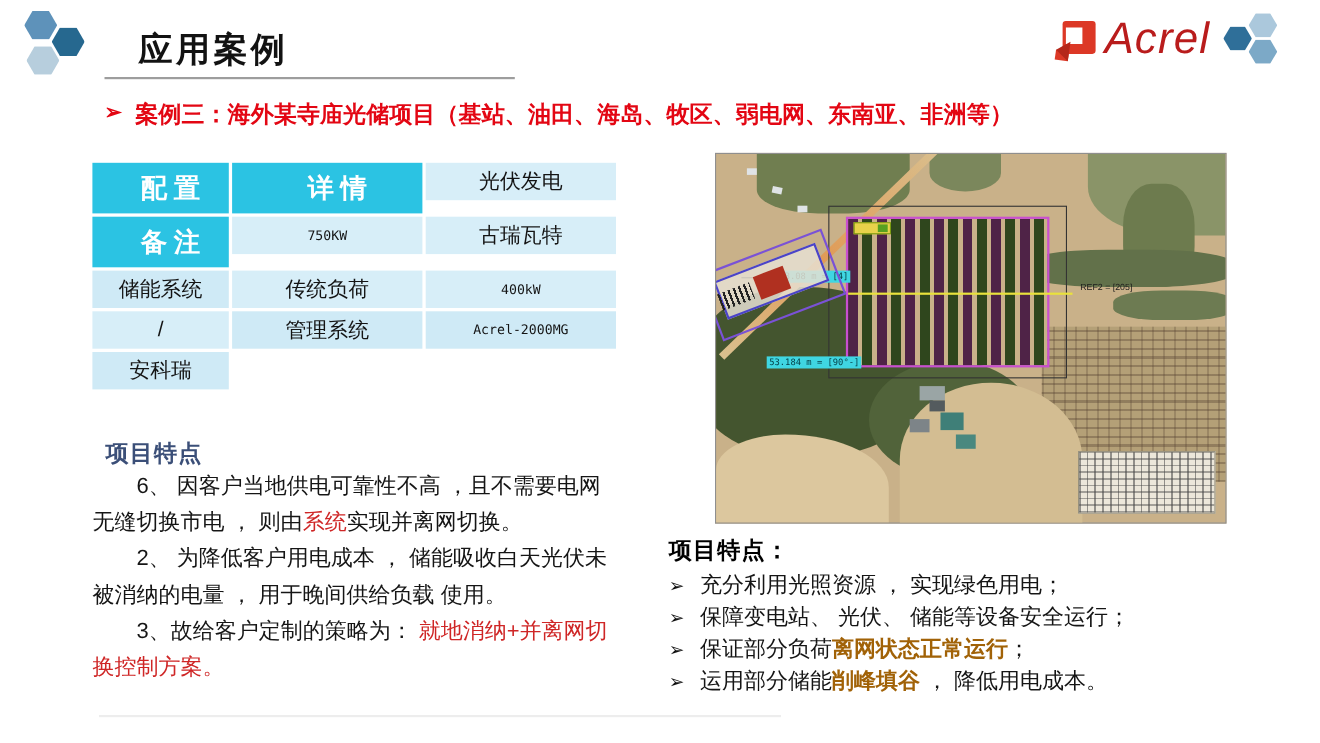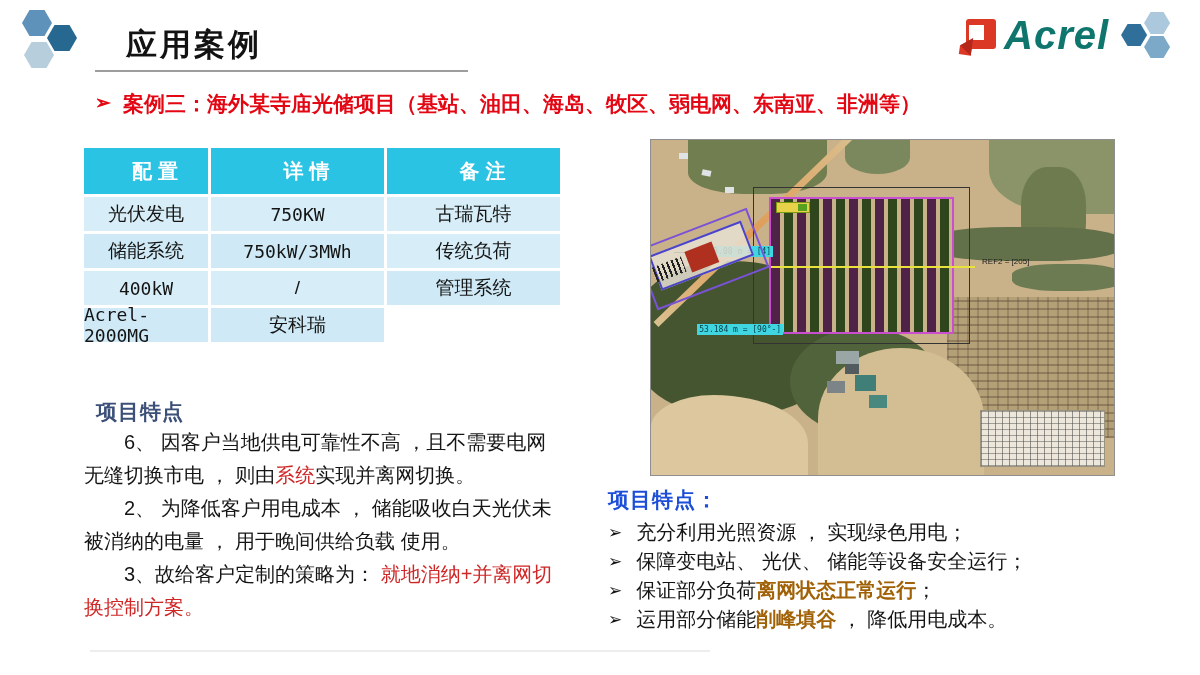--- a/index.html
+++ b/index.html
@@ -18,45 +18,45 @@
   .page-title { position:absolute; left:126px; top:24px; font-size:31px; font-weight:bold; color:#121212; letter-spacing:3px; }
   .title-underline { position:absolute; left:95px; top:70px; width:373px; height:2px; background:#9d9d9d; }
 
   
   .case-heading { position:absolute; left:95px; top:90px; width:1040px; display:flex; gap:12px; color:#e30613; font-size:21px; font-weight:bold; }
   .case-heading .arrow { font-size:19px; line-height:26px; }
 
   
   .config-table { position:absolute; left:84px; top:148px; display:grid; grid-template-columns:124px 173px 173px; gap:3px; background:#ffffff; }
   .config-table .cell { display:flex; align-items:center; justify-content:center; }
-  .config-table .th { background:#2bc3e3; color:#ffffff; font-size:20px; font-weight:bold; height:46px; letter-spacing:6px; padding-left:24px; }
+  .config-table .th { background:#2bc3e3; color:#ffffff; font-size:24px; font-weight:bold; height:46px; letter-spacing:6px; padding-left:24px; }
   .config-table .td { background:#d7eef8; color:#141414; font-size:19px; height:34px; }
   .config-table .td.alt { background:#cfeaf6; }
-  .config-table .mono { font-family:"DejaVu Sans Mono", monospace; font-size:18px; letter-spacing:0; }
+  .config-table .mono { font-family:"DejaVu Sans Mono", monospace; font-size:12px; letter-spacing:0; }
 
   
   .needs-heading { position:absolute; left:96px; top:398px; font-size:21px; font-weight:bold; color:#3b4f78; letter-spacing:1px; }
   .needs-body { position:absolute; left:84px; top:426px; width:480px; font-size:20px; line-height:33px; color:#151515; }
   .needs-body p { text-indent:2em; }
   .red-span { color:#cf2626; }
 
   
   .features { position:absolute; left:608px; top:486px; width:575px; }
-  .features-heading { font-size:21px; font-weight:bold; color:#1d4ed8; margin-bottom:4px; letter-spacing:1px; }
+  .features-heading { font-size:21px; font-weight:bold; color:#000000; margin-bottom:4px; letter-spacing:1px; }
   .feature-item { display:flex; gap:14px; font-size:20px; line-height:29px; color:#151515; }
   .feature-item .arrow { font-size:17px; color:#111; }
   .blue-span { color:#a16207; font-weight:bold; }
 
   
   .brand { position:absolute; left:960px; top:12px; display:flex; align-items:center; }
   .brand-mark { position:relative; width:38px; height:40px; }
   .bm-sq { position:absolute; left:6px; top:4px; width:30px; height:30px; background:#dc3826; border-radius:3px; }
   .bm-white { position:absolute; left:9px; top:10px; width:15px; height:15px; background:#ffffff; }
   .bm-fold { position:absolute; left:0px; top:22px; width:0; height:0; border-top:9px solid transparent; border-right:12px solid #b5271a; border-bottom:9px solid #dc3826; border-left:0; transform:rotate(8deg); }
-  .brand-name { font-size:40px; font-weight:bold; font-style:italic; color:#0f766e; margin-left:6px; letter-spacing:1px; }
+  .brand-name { font-size:40px; font-weight:normal; font-style:italic; color:#b91c1c; margin-left:6px; letter-spacing:1px; }
   .brand-hexes { position:relative; width:50px; height:46px; margin-left:12px; }
   .hex-br-a { left:0px;  top:12px; width:26px; height:22px; background:#2f6f99; }
   .hex-br-b { left:23px; top:0px;  width:26px; height:22px; background:#abc8dc; }
   .hex-br-c { left:23px; top:24px; width:26px; height:22px; background:#7ca9c7; }
 
   
   .satellite { position:absolute; left:650px; top:139px; width:465px; height:337px; background:#c9b189; border:1px solid #8f8f8f; overflow:hidden; }
   .sat { position:absolute; }
   .sat-top-veg1 { left:8%; top:0; width:30%; height:16%; background:#707e50; border-radius:0 0 40% 40%; }
   .sat-top-veg2 { left:42%; top:0; width:14%; height:10%; background:#7b875c; border-radius:0 0 50% 50%; }
@@ -117,28 +117,27 @@
   <div class="title-underline"></div>
 
   <div class="case-heading">
     <span class="arrow">➢</span>
     <span>案例三：海外某寺庙光储项目（基站、油田、海岛、牧区、弱电网、东南亚、非洲等）</span>
   </div>
 
   <div class="config-table">
     <div class="cell th">配置</div>
     <div class="cell th">详情</div>
+    <div class="cell td">光伏发电</div>
+
     <div class="cell th">备注</div>
-
-    <div class="cell td">光伏发电</div>
     <div class="cell td mono">750KW</div>
     <div class="cell td">古瑞瓦特</div>
 
     <div class="cell td alt">储能系统</div>
-    <div class="cell td alt mono">750kW/3MWh</div>
 
     <div class="cell td">传统负荷</div>
     <div class="cell td mono">400kW</div>
     <div class="cell td">/</div>
 
     <div class="cell td alt">管理系统</div>
     <div class="cell td alt mono">Acrel-2000MG</div>
     <div class="cell td alt">安科瑞</div>
   </div>
 

